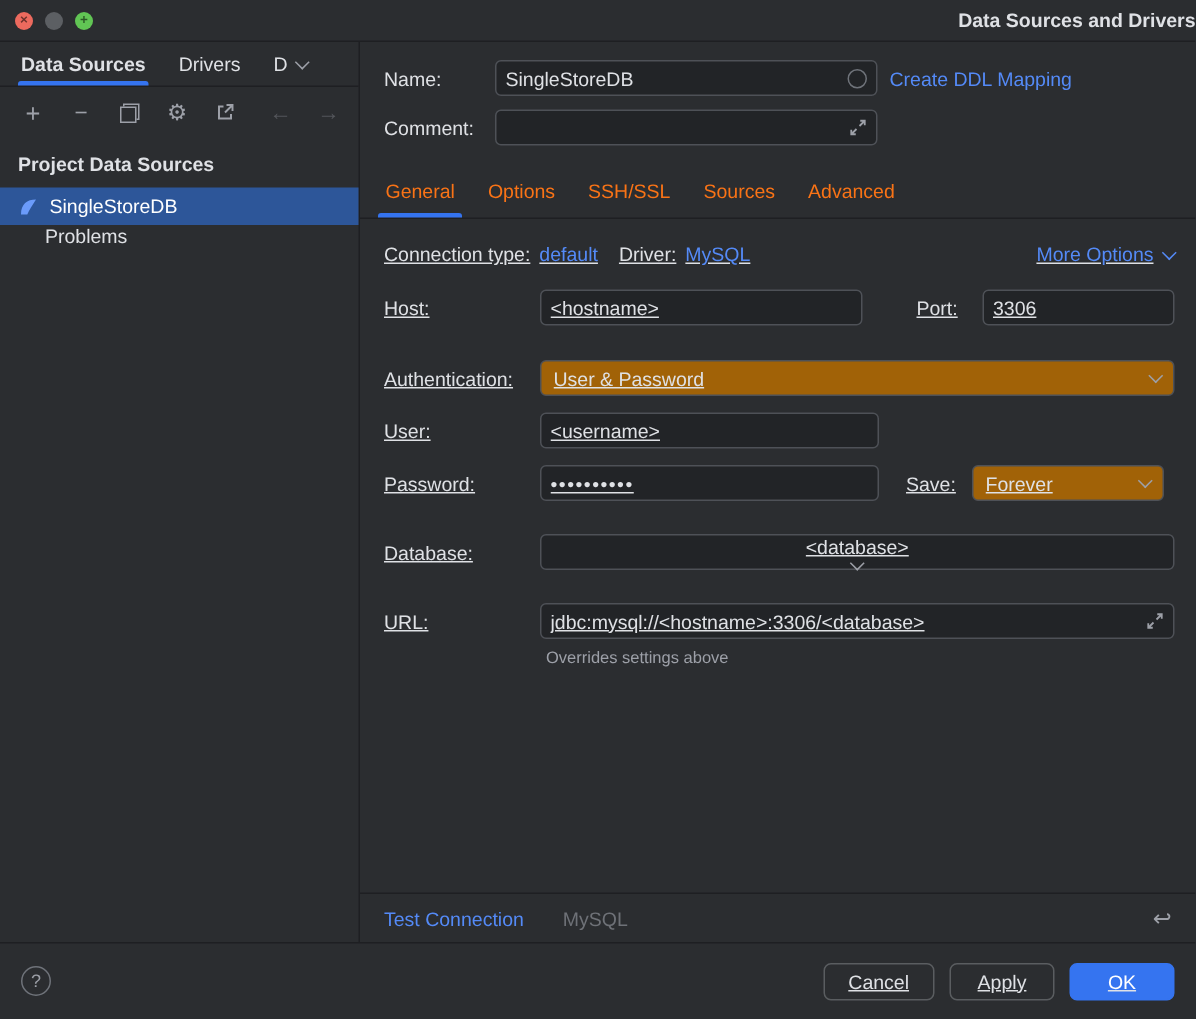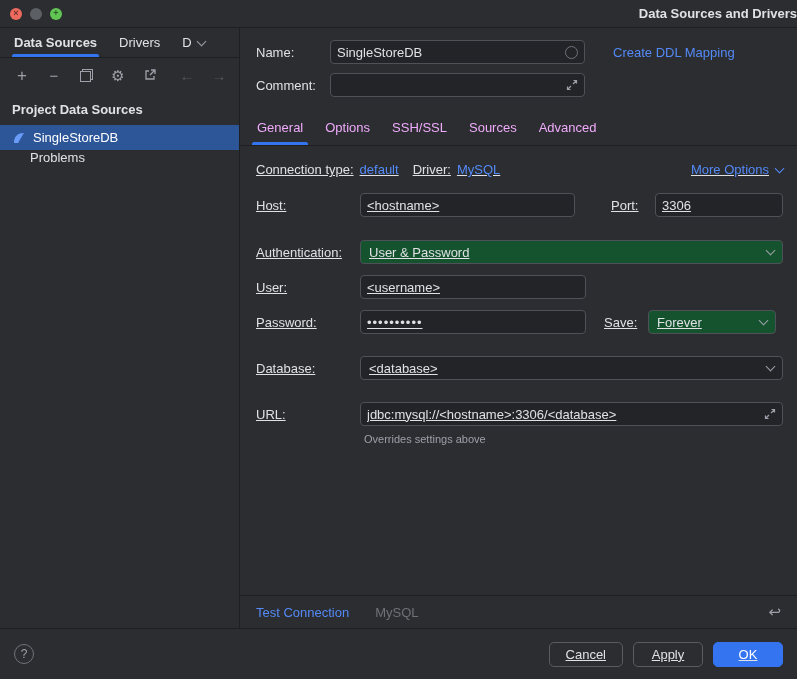--- a/index.html
+++ b/index.html
@@ -47,45 +47,45 @@
   .ds-item { height:25px; display:flex; align-items:center; gap:7px; padding:0 12px; background:#2d5699; color:#ffffff; }
   .problems { padding:0 30px; color:#dfe1e5; }
 
   
   .main { flex:1; display:flex; flex-direction:column; min-width:0; }
   .main-top { padding:12px 14px 14px 16px; }
   .row { display:flex; align-items:center; }
   .name-row { margin-bottom:9px; }
   .lbl-s { width:74px; flex:0 0 74px; }
   .link { color:#548af7; cursor:default; }
-  .link.ml { margin-left:28px; }
+  .link.ml { margin-left:8px; }
 
   .field { display:flex; align-items:center; height:24px; background:#222427; border:1px solid #4e5157;
            border-radius:4px; padding:0 6px; }
   .field input { flex:1; min-width:0; background:transparent; border:none; outline:none; color:#dfe1e5;
                  font-family:inherit; font-size:13px; height:100%; }
   .field.w255 { width:255px; }
   .field.w226 { width:226px;justify-content:center; }
   .field.w128 { width:128px; }
   .field.grow { flex:1; }
   .circle-ic { width:13px; height:13px; border:1.5px solid #6f737a; border-radius:50%; flex:0 0 13px; margin-left:4px; }
   .expand-ic { flex:0 0 12px; margin-left:4px; display:flex; }
 
-  .select { display:flex; align-items:center; height:24px; background:#14532d; border:1px solid #4e5157;
+  .select { display:flex; align-items:center; height:24px; background:#a16207; border:1px solid #4e5157;
             border-radius:4px; padding:0 8px; color:#dfe1e5; cursor:default; }
   .select .sel-text { flex:1; white-space:nowrap; overflow:hidden; }
   .select.w128 { width:128px; }
   .select.grow { flex:1; }
 
   .chev { display:inline-block; width:7px; height:7px; border-right:1.6px solid #9da0a8;
           border-bottom:1.6px solid #9da0a8; transform:rotate(45deg); margin-top:-3px; }
   .chev.blue { border-color:#548af7; }
 
   .tabs-row { display:flex; padding:0 0 0 6px; border-bottom:1px solid #1e1f22; }
-  .tab { position:relative; padding:9px 11px 10px; color:#f0abfc; cursor:default; }
+  .tab { position:relative; padding:9px 11px 10px; color:#f97316; cursor:default; }
   .tab.active::after { content:""; position:absolute; left:6px; right:6px; bottom:0; height:3px;
                        background:#3574f0; border-radius:2px 2px 0 0; }
 
   .form { flex:1; padding:16px 14px 0 16px; display:flex; flex-direction:column; min-height:0; }
   .frow { display:flex; align-items:center;text-decoration:underline; }
   .flabel { width:104px; flex:0 0 104px; }
   .inline-lbl { margin-left:18px; width:44px; flex:0 0 44px; }
   .conn-row { margin-bottom:16px; }
   .conn-row .gap6 { margin-left:6px; }
   .conn-row .gap14 { margin-left:14px; }
@@ -248,21 +248,21 @@
           </div>
           <span style="padding-left:18px; width:62px; flex:0 0 62px;">Save:</span>
           <div class="select w128">
             <span class="sel-text">Forever</span>
             <span class="chev"></span>
           </div>
         </div>
 
         <div class="frow mb22">
           <span class="flabel">Database:</span>
-          <div class="select grow" style="background:#222427;">
+          <div class="select grow" style="background:#222427;flex-direction:column;">
             <span class="sel-text">&lt;database&gt;</span>
             <span class="chev"></span>
           </div>
         </div>
 
         <div class="frow">
           <span class="flabel">URL:</span>
           <div class="field grow">
             <input type="text" value="jdbc:mysql://&lt;hostname&gt;:3306/&lt;database&gt;" style="">
             <span class="expand-ic">

